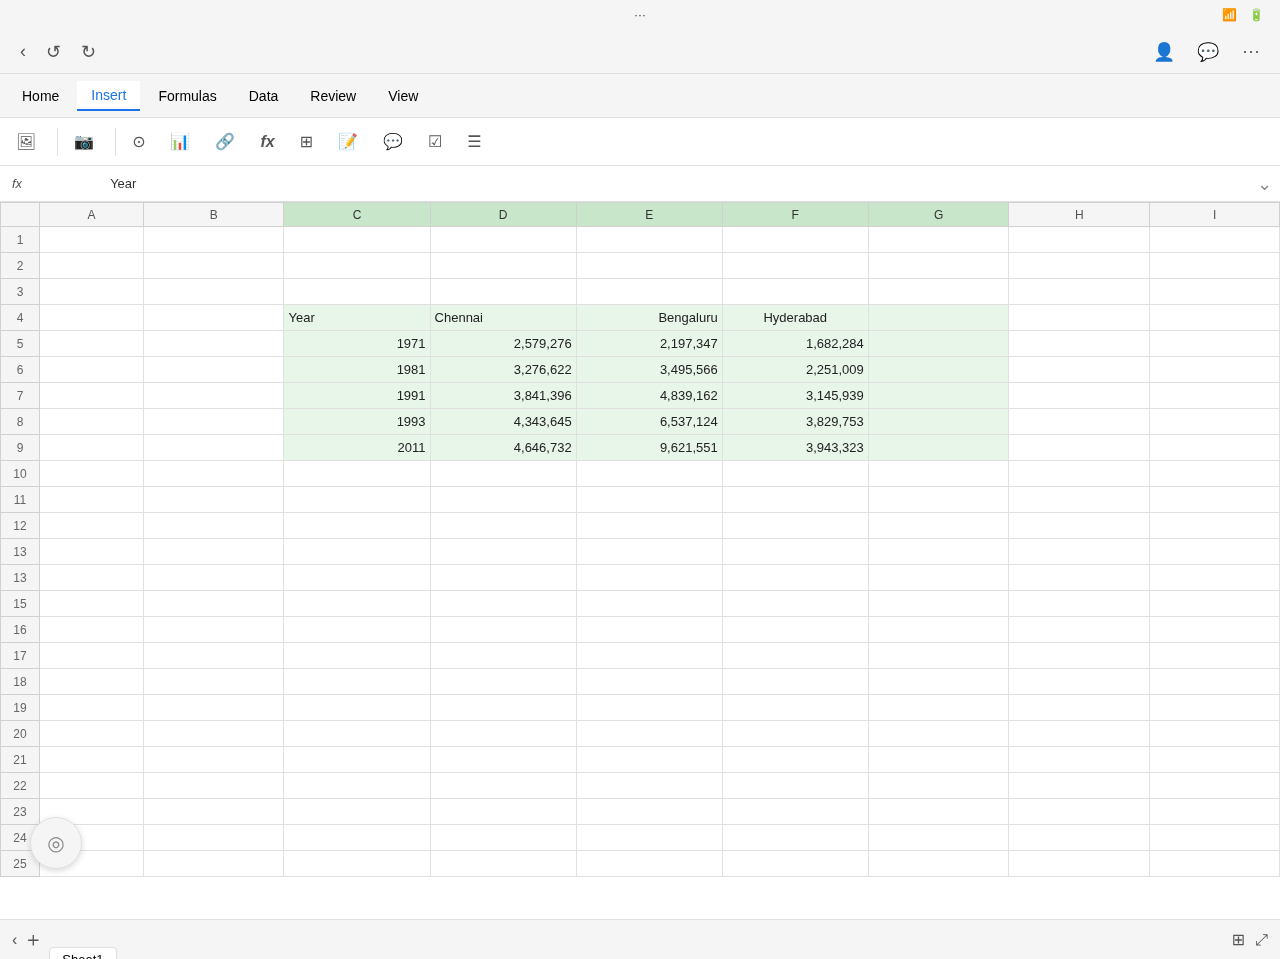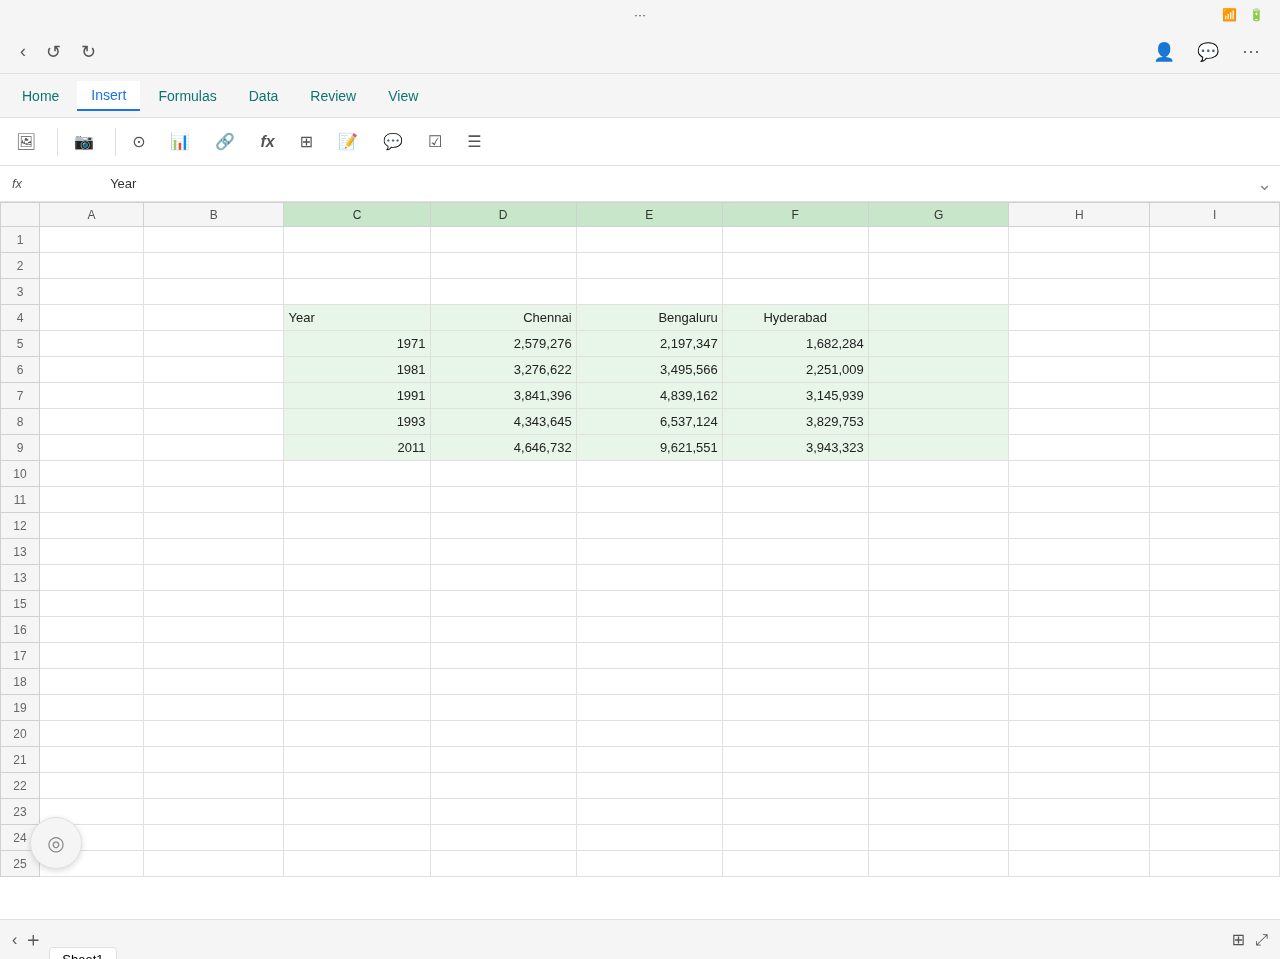--- a/index.html
+++ b/index.html
@@ -40,21 +40,21 @@
       background: #f5f5f5;
       display: flex;
       align-items: center;
       padding: 0 8px;
       border-bottom: 1px solid #e0e0e0;
       gap: 4px;
     }
     .ribbon-tab {
       padding: 6px 14px;
       font-size: 14px;
-      color: #0f766e;
+      color: #000000;
       cursor: pointer;
       border-radius: 6px;
       background: none;
       border: none;
     }
     .ribbon-tab.active {
       background: #fff;
       color: #1a73e8;
       font-weight: 500;
       border-bottom: 2px solid #1a73e8;
@@ -350,21 +350,21 @@
             <td class="cell"></td>
             <td class="cell"></td>
             <td class="cell"></td>
             <td class="cell"></td>
           </tr>
           <tr>
             <td class="row-number">4</td>
             <td class="cell"></td>
             <td class="cell"></td>
             <td class="cell header-cell" style="text-align: left;">Year</td>
-            <td class="cell header-cell num" style="text-align: right;">Chennai</td>
+            <td class="cell header-cell num" style="text-align: left;">Chennai</td>
             <td class="cell header-cell num" style="text-align: right;">Bengaluru</td>
             <td class="cell header-cell num" style="text-align: center;">Hyderabad</td>
             <td class="cell selected-range"></td>
             <td class="cell"></td>
             <td class="cell"></td>
           </tr>
           <tr>
             <td class="row-number">5</td>
             <td class="cell"></td>
             <td class="cell"></td>

